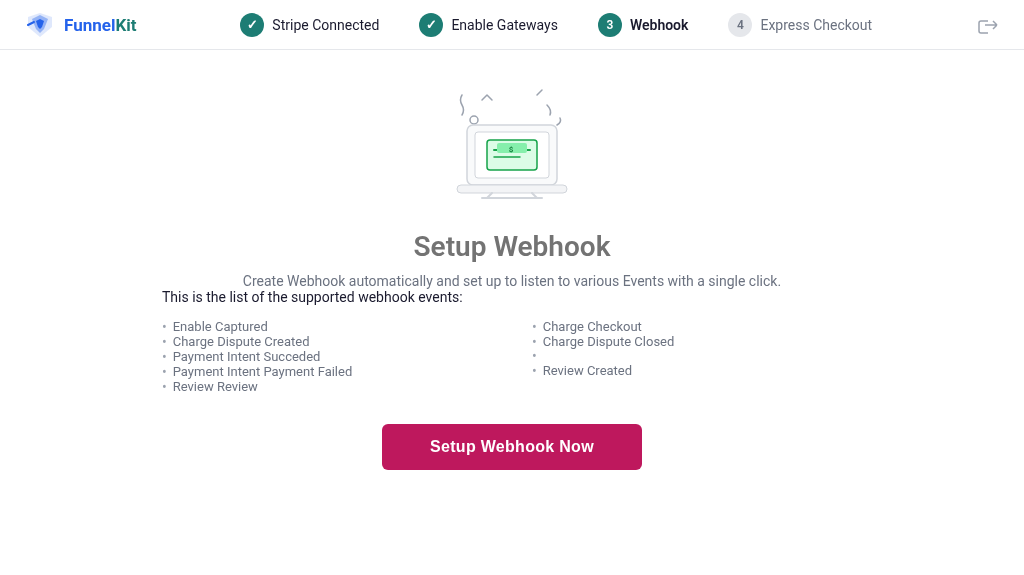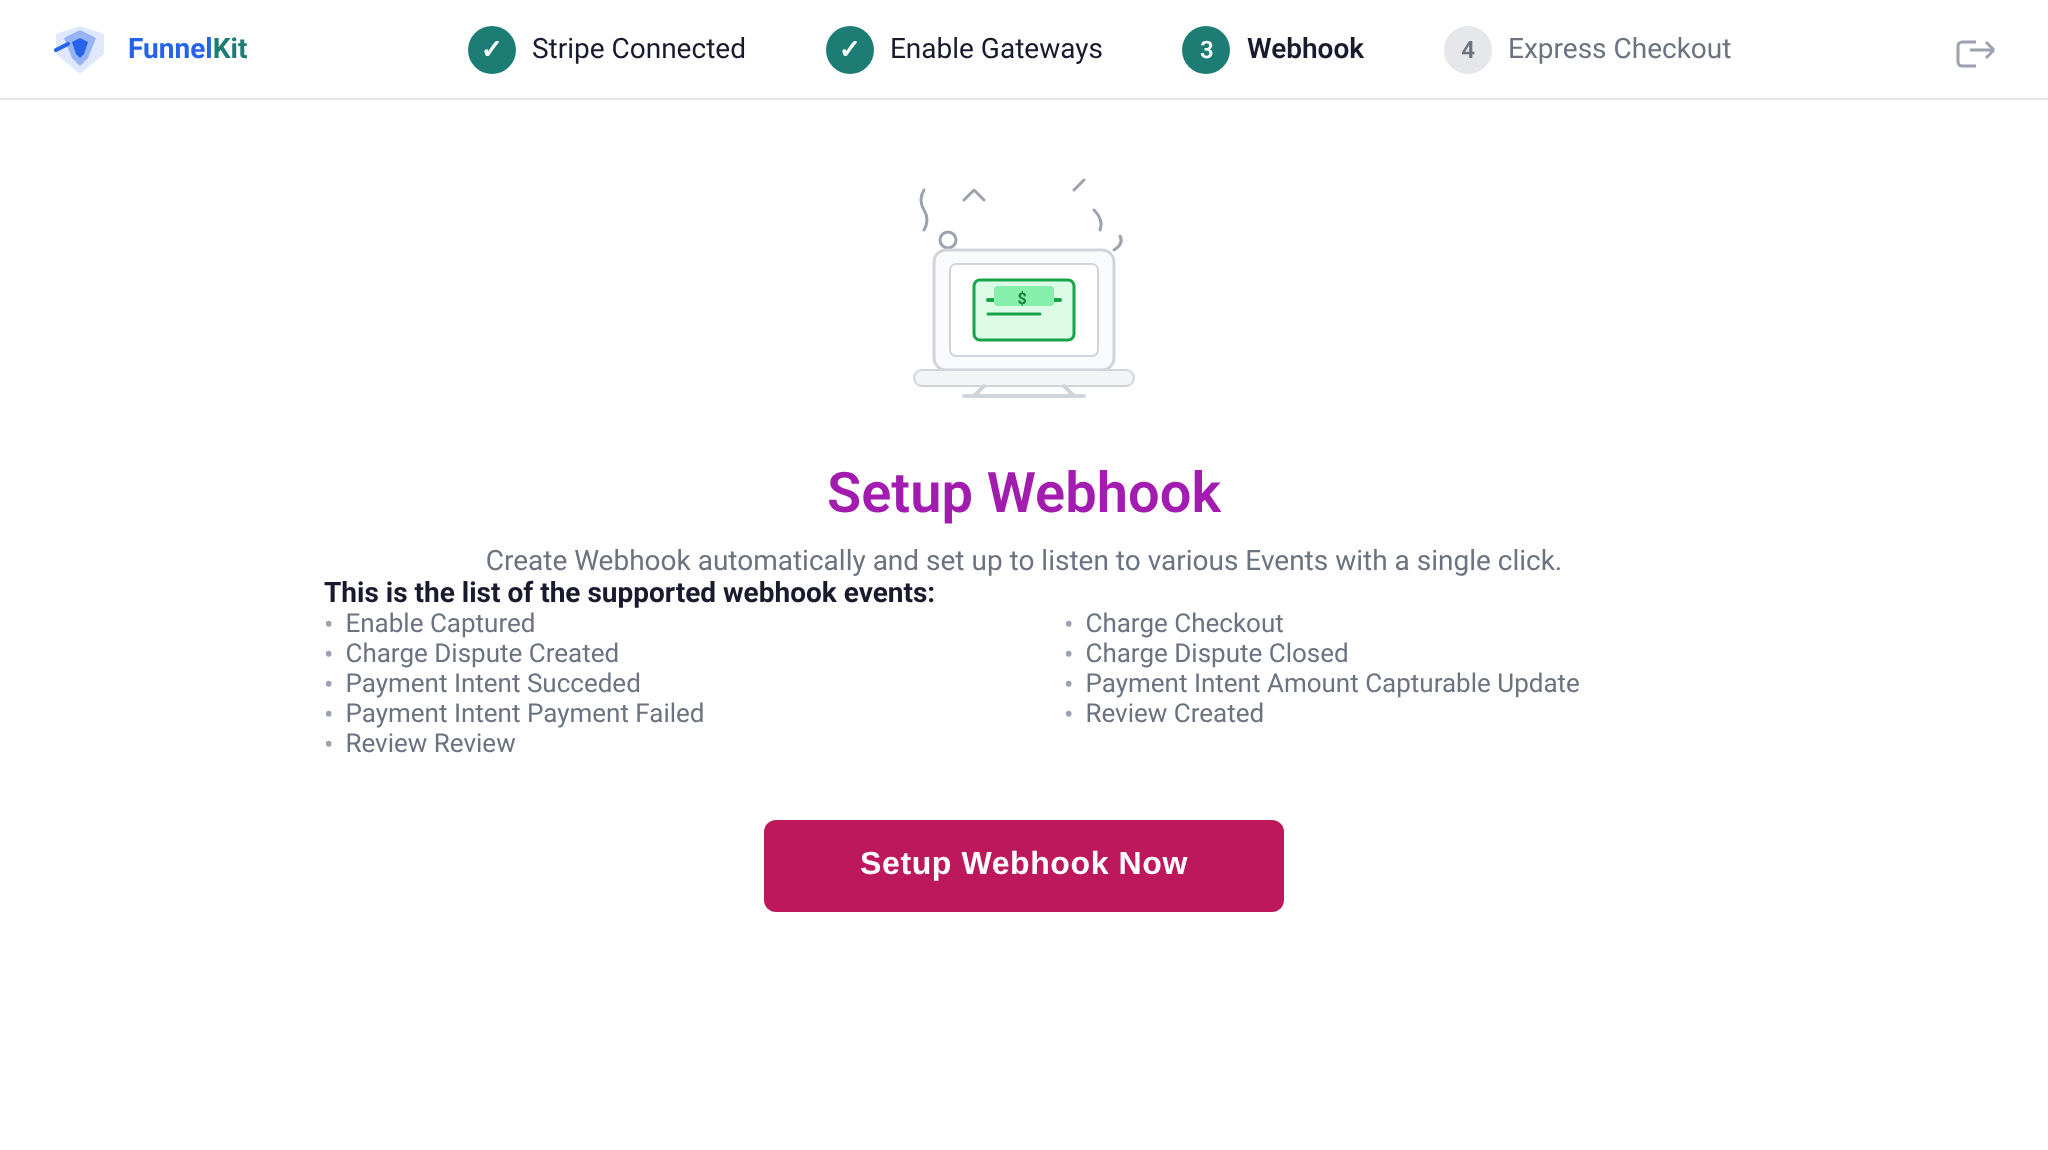--- a/index.html
+++ b/index.html
@@ -18,21 +18,21 @@
     .logo {
       display: flex;
       align-items: center;
       gap: 8px;
     }
     .logo-icon {
       width: 32px;
       height: 32px;
     }
     .logo-text {
-      font-size: 14px;
+      font-size: 17px;
       font-weight: 700;
       color: #1a1a2e;
     }
     .logo-text span { color: #2563eb; }
 
     
     .steps-nav {
       display: flex;
       align-items: center;
       gap: 0;
@@ -101,40 +101,41 @@
       width: 160px;
       height: 130px;
       margin-bottom: 20px;
       position: relative;
     }
 
     
     .page-title {
       font-size: 28px;
       font-weight: 600;
-      color: #a21caf;
+      color: #737373;
       margin-bottom: 10px;
       text-align: center;
     }
     .page-subtitle {
       font-size: 14px;
       color: #6b7280;
       text-align: center;
     }
 
     
     .events-container {
       width: 100%;
       max-width: 700px;
       margin-bottom: 30px;
     }
     .events-title {
       font-size: 14px;
-      font-weight: 700;
+      font-weight: 400;
       color: #1a1a2e;
+      margin-bottom: 14px;
     }
     .events-grid {
       display: grid;
       grid-template-columns: 1fr 1fr;
       gap: 8px 40px;
     }
     .event-item {
       display: flex;
       align-items: center;
       gap: 6px;
@@ -281,21 +282,20 @@
         <div class="event-item">
           <span class="event-bullet">•</span>
           <span>Charge Checkout</span>
         </div>
         <div class="event-item">
           <span class="event-bullet">•</span>
           <span>Charge Dispute Closed</span>
         </div>
         <div class="event-item">
           <span class="event-bullet">•</span>
-          <span>Payment Intent Amount Capturable Update</span>
         </div>
         <div class="event-item">
           <span class="event-bullet">•</span>
           <span>Review Created</span>
         </div>
       </div>
     </div>
   </div>
 
   <button class="setup-btn">Setup Webhook Now</button>

